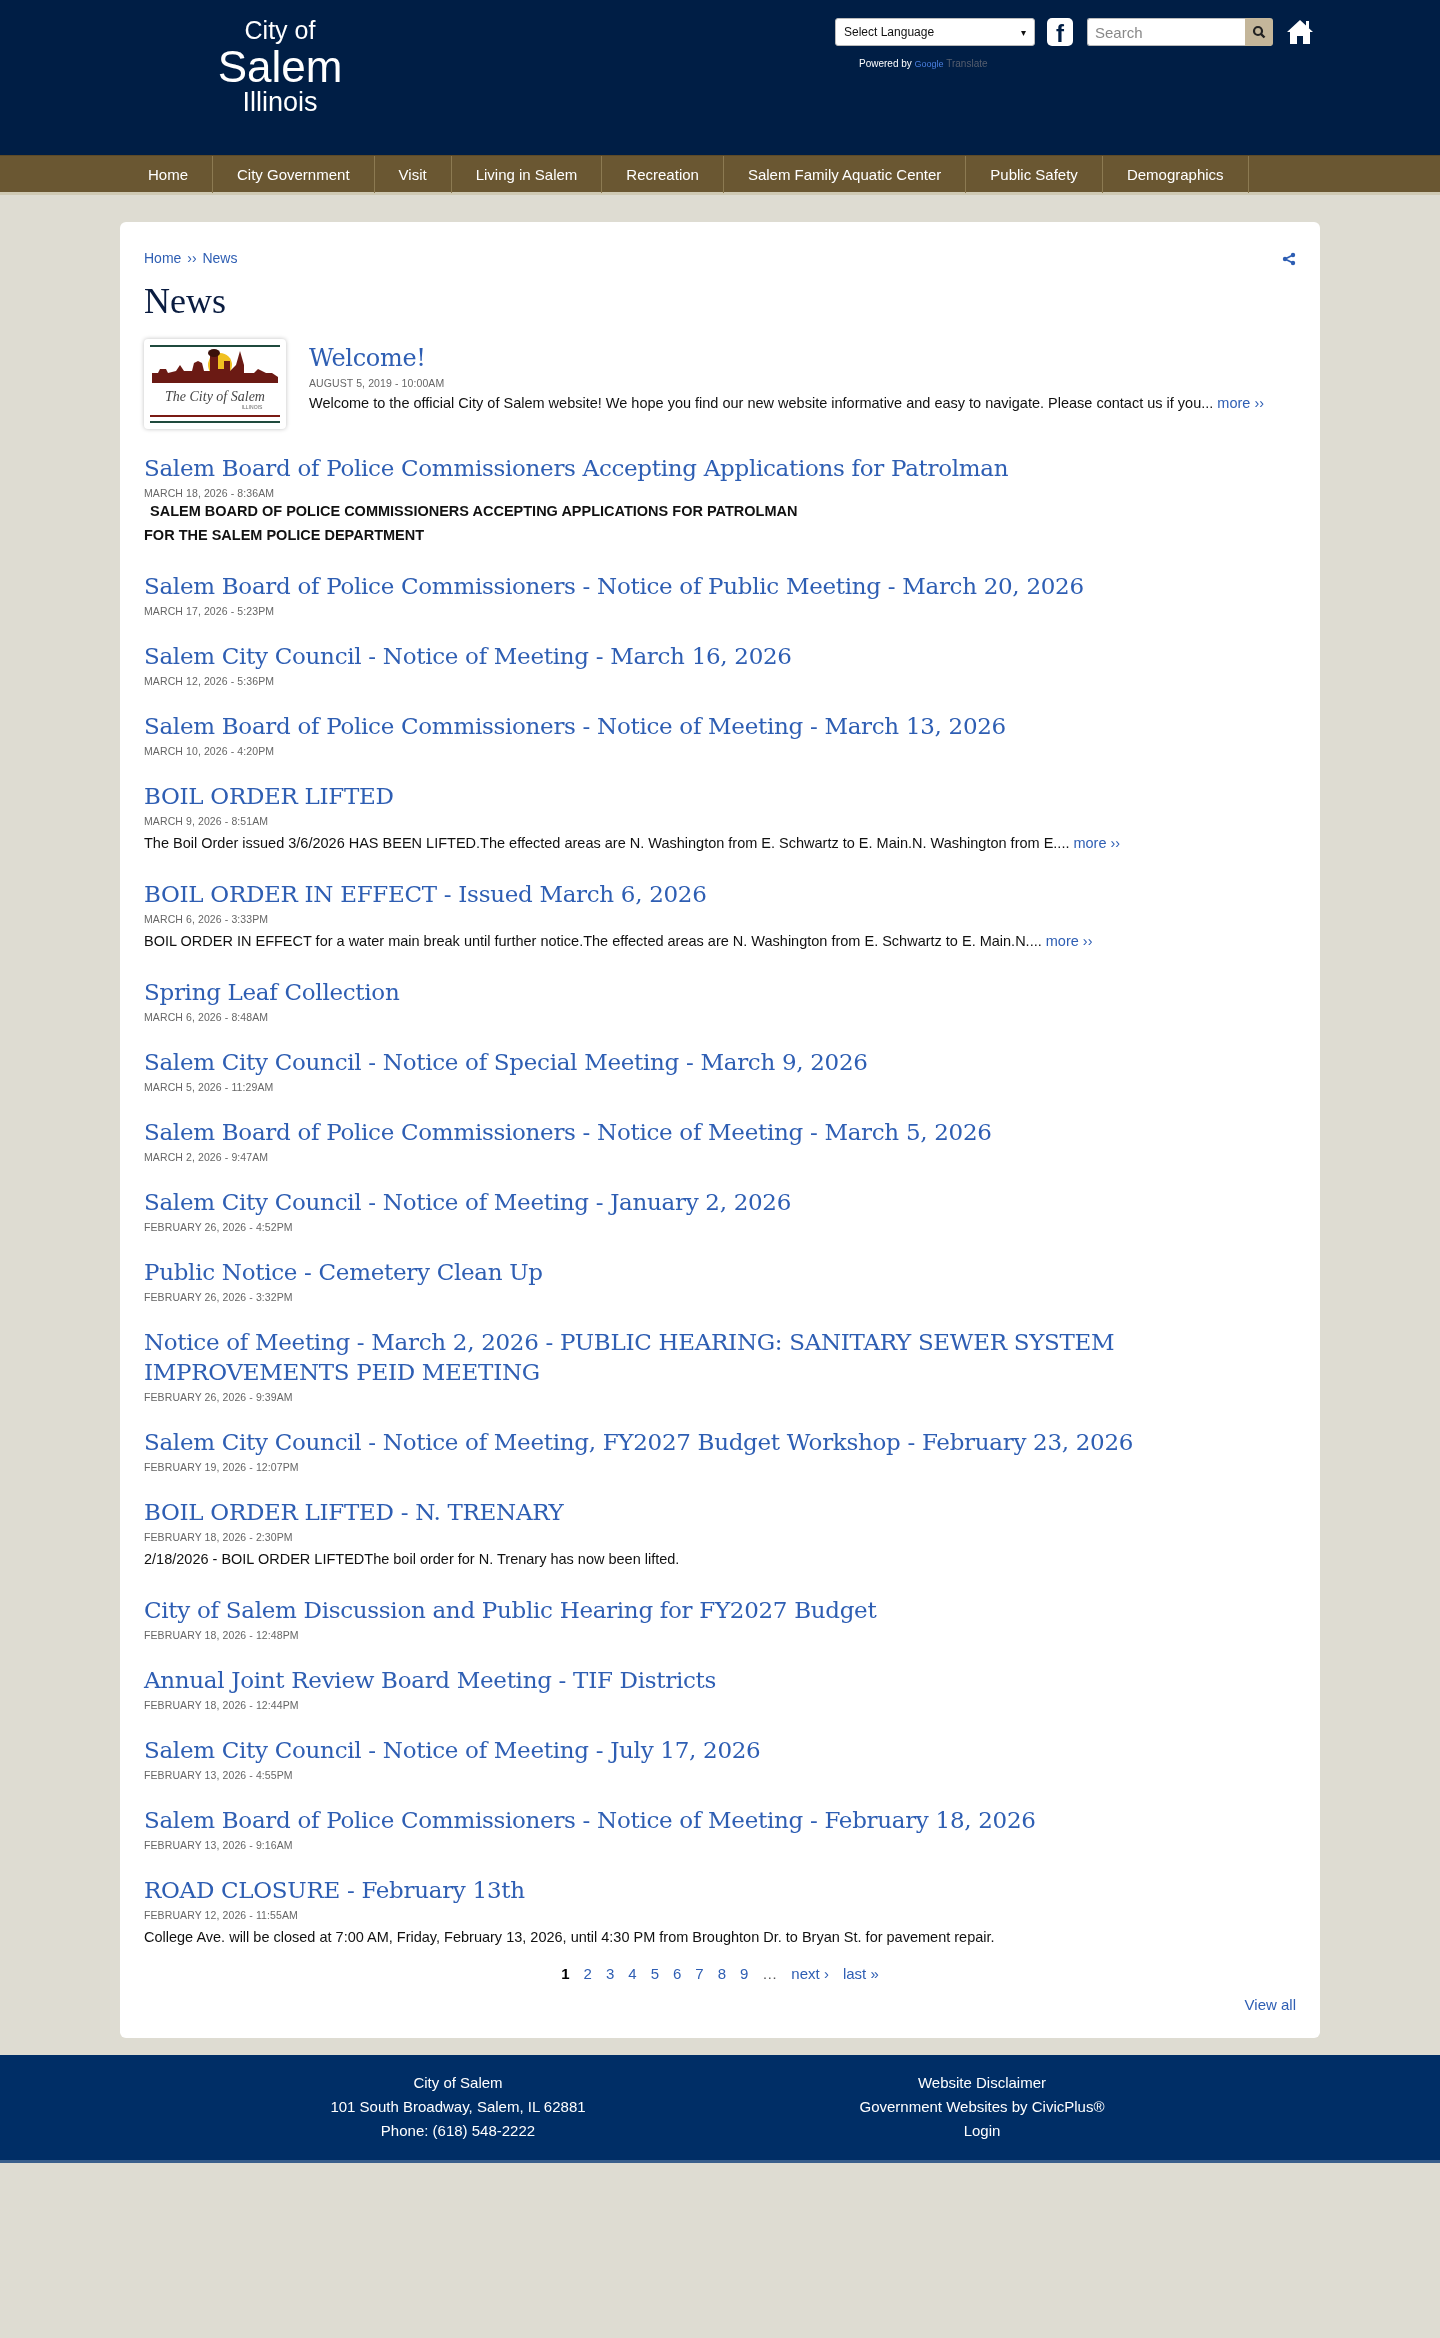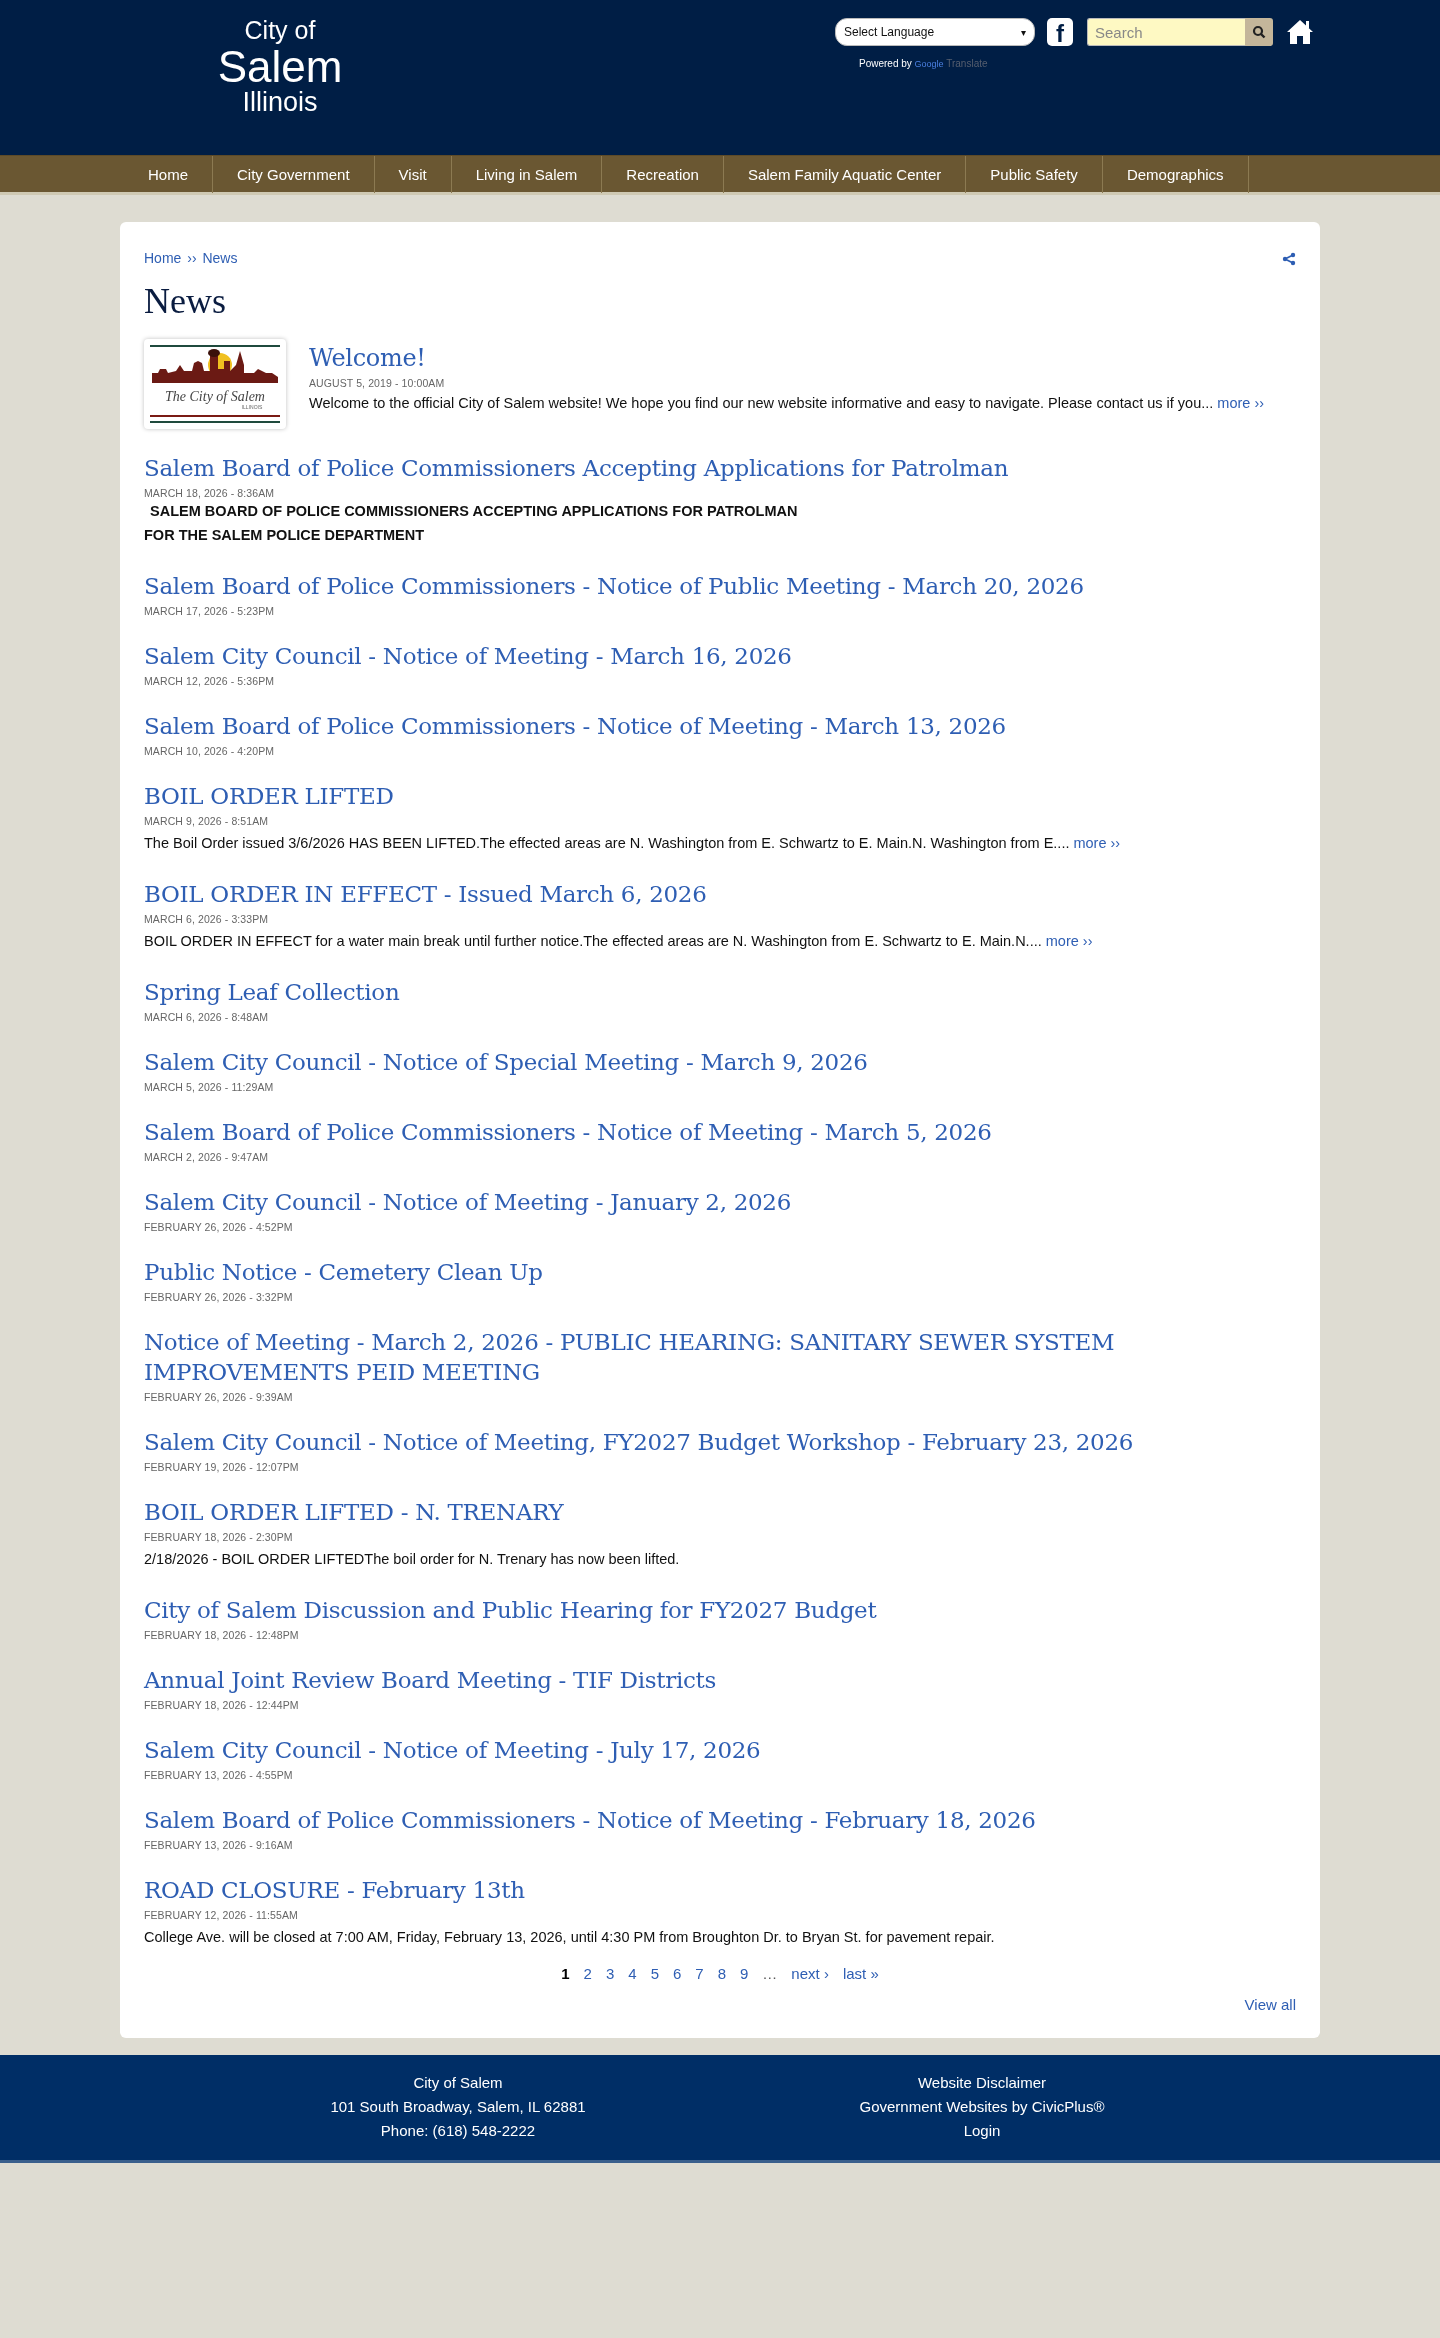--- a/index.html
+++ b/index.html
@@ -8,28 +8,28 @@
 
   
   .header { height: 155px; background: #001e45; position: relative; }
   .logo { position: absolute; left: 200px; top: 18px; width: 160px; text-align: center; color: #fff; font-family: "Liberation Sans", sans-serif; line-height: 1; }
   .logo .l1 { font-size: 25px; display: block; }
   .logo .l2 { font-size: 44px; display: block; margin-top: 2px; }
   .logo .l3 { font-size: 27px; display: block; margin-top: 0px; }
 
   .tools { position: absolute; top: 18px; left: 835px; display: flex; align-items: flex-start; }
   .lang-wrap { width: 200px; }
-  .lang-select { width: 200px; height: 28px; border-radius: 12px; border: 1px solid #bbb; background: #fff; font-size: 12px; padding: 0 8px; display: flex; align-items: center; justify-content: space-between; color: #111; font-family: "Liberation Sans", sans-serif; }
+  .lang-select { width: 200px; height: 28px; border-radius: 3px; border: 1px solid #bbb; background: #fff; font-size: 12px; padding: 0 8px; display: flex; align-items: center; justify-content: space-between; color: #111; font-family: "Liberation Sans", sans-serif; }
   .lang-select .chev { font-size: 10px; }
   .powered { margin-top: 12px; padding-left: 24px; font-size: 10px; color: #fff; }
   .powered .g { color: #4a7fe0; font-size: 9px; }
   .powered .t { color: #555e6e; font-size: 10px; }
   .fb { margin-left: 12px; width: 26px; height: 28px; background: #fff; border-radius: 5px; color: #001e45; font-weight: bold; font-size: 24px; display: flex; align-items: flex-end; justify-content: center; font-family: "Liberation Sans", sans-serif; line-height: 1; overflow: hidden; }
   .search { margin-left: 14px; display: flex; height: 28px; }
-  .search-input { width: 158px; height: 28px; border: 1px solid #bbb; border-right: none; border-radius: 3px 0 0 3px; background: #fef9c3; font-size: 15px; color: #888; padding: 0 7px; display: flex; align-items: center; }
+  .search-input { width: 158px; height: 28px; border: 1px solid #bbb; border-right: none; border-radius: 3px 0 0 3px; background: #ffffff; font-size: 15px; color: #888; padding: 0 7px; display: flex; align-items: center; }
   .search-btn { width: 28px; height: 28px; background: #c4b69a; border-radius: 0 3px 3px 0; display: flex; align-items: center; justify-content: center; }
   .home-ic { margin-left: 12px; margin-top: 0px; }
 
   
   .nav { height: 40px; background: #6a5732; border-top: 1px solid #5c4a28; border-bottom: 3px solid #cfc9b3; }
   .nav ul { list-style: none; display: flex; height: 37px; margin-left: 124px; }
   .nav li { color: #fff; font-size: 15px; padding: 0 24px; display: flex; align-items: center; border-right: 1px solid #8c7a52; }
 
   
   .card { width: 1200px; margin: 27px auto 0; background: #fff; border-radius: 6px; padding: 28px 24px 25px 24px; position: relative; }

